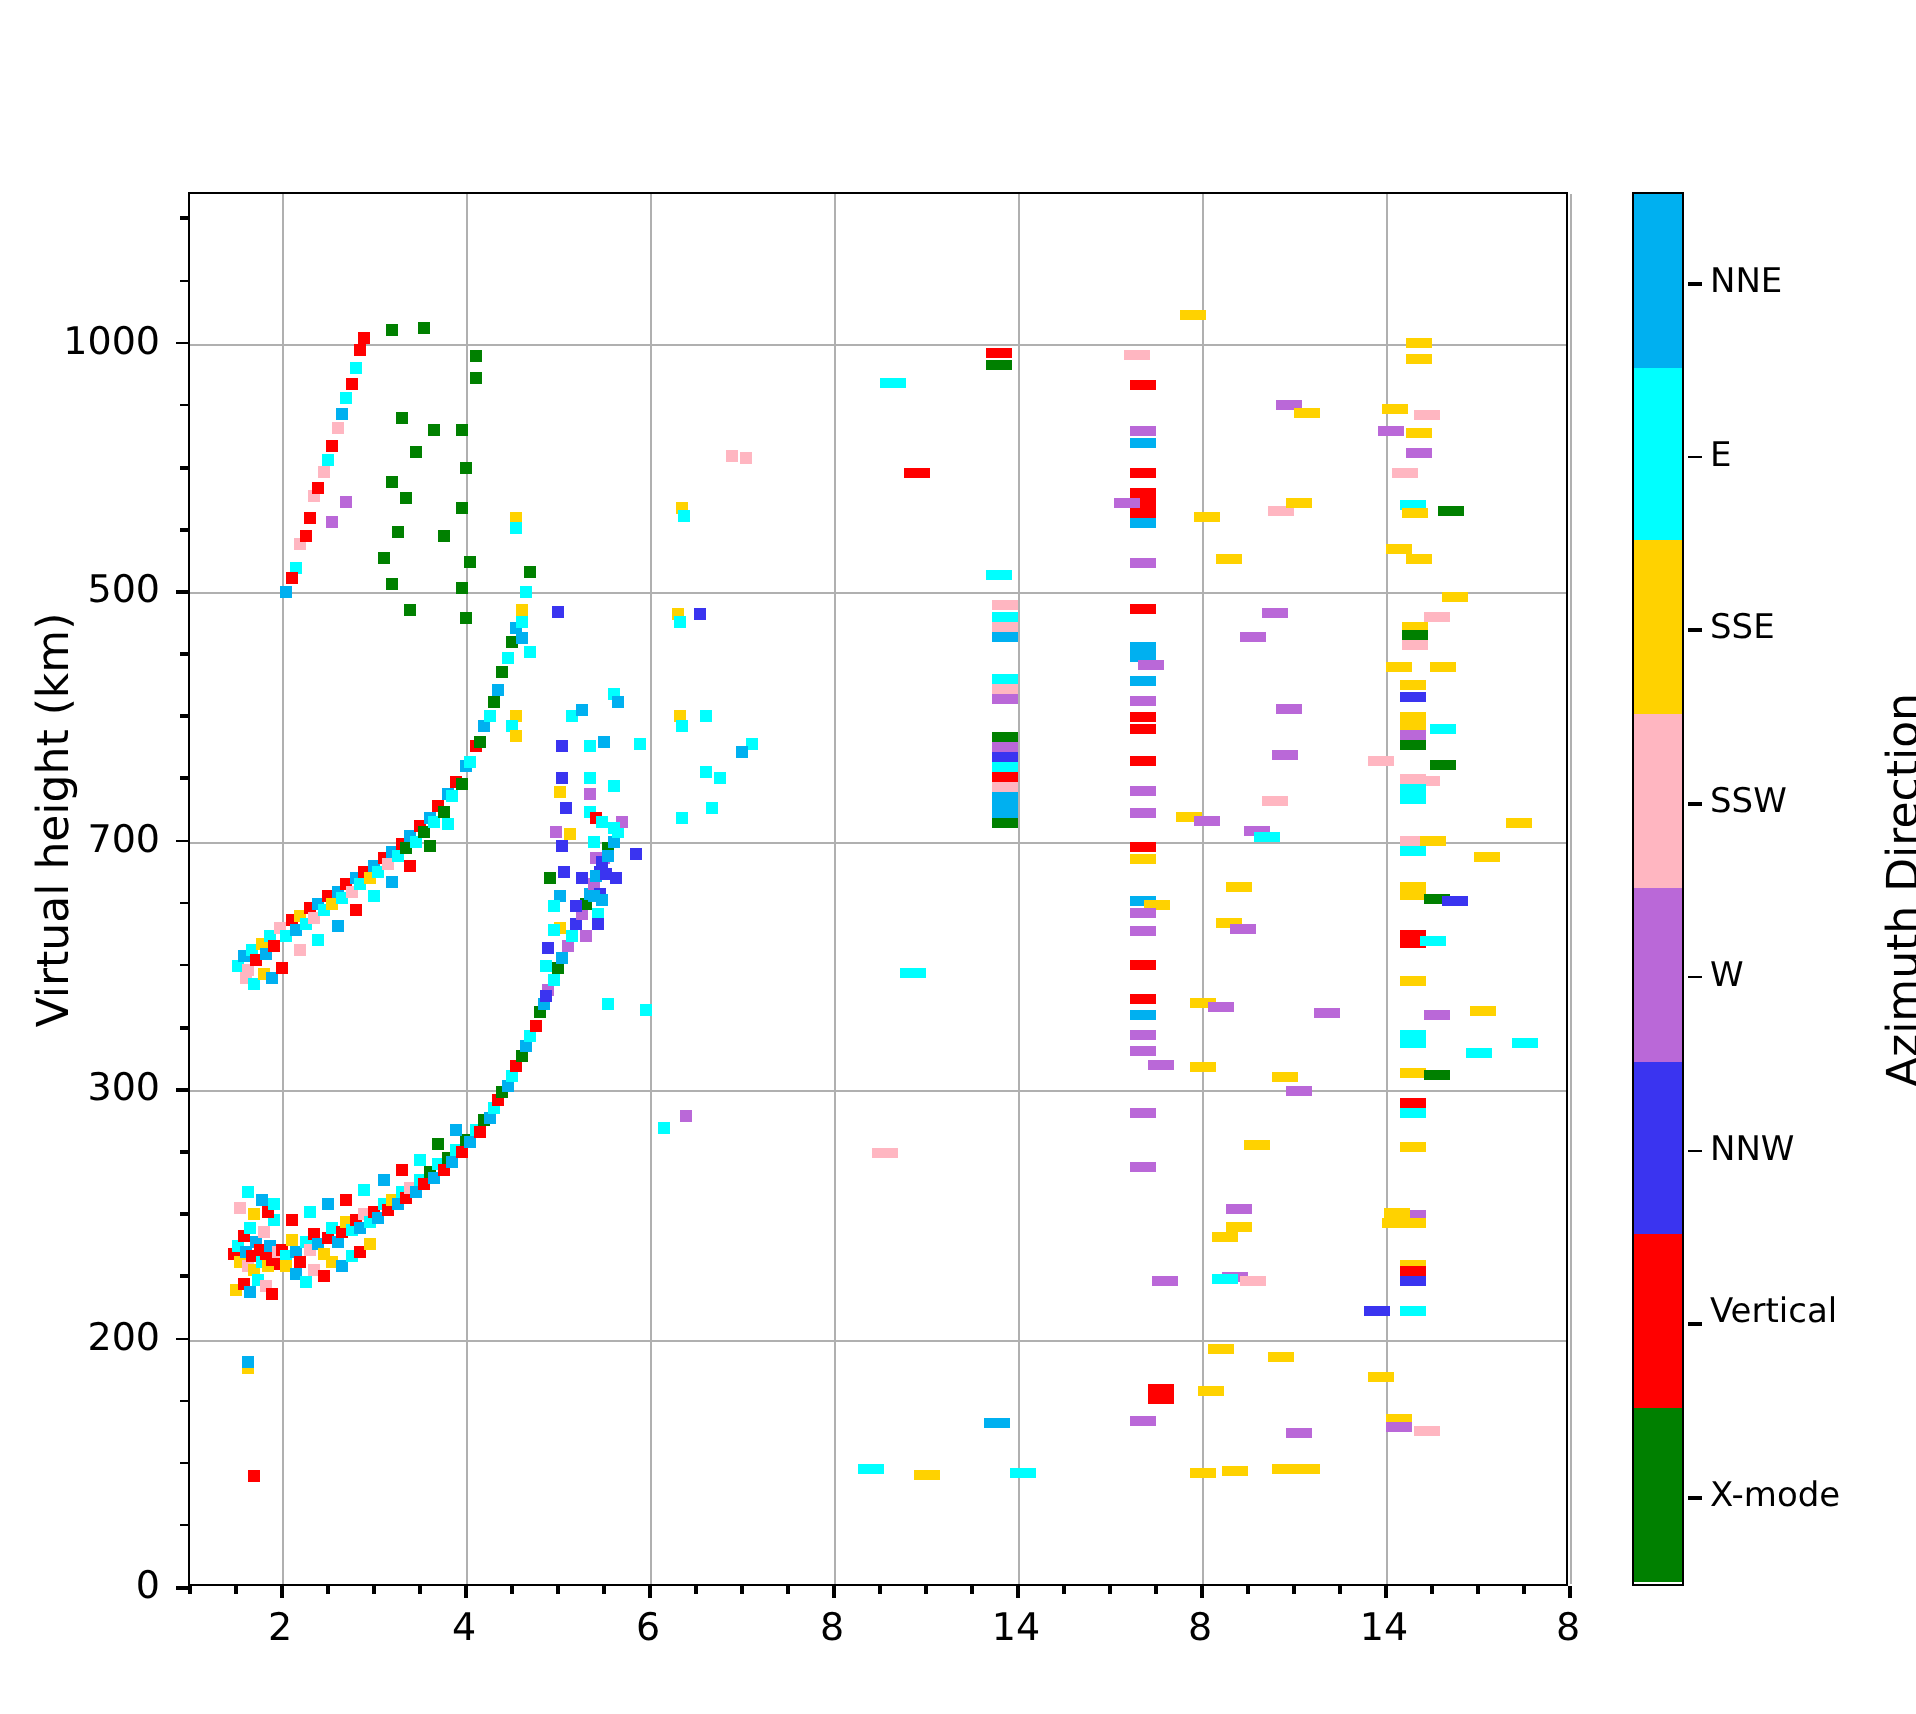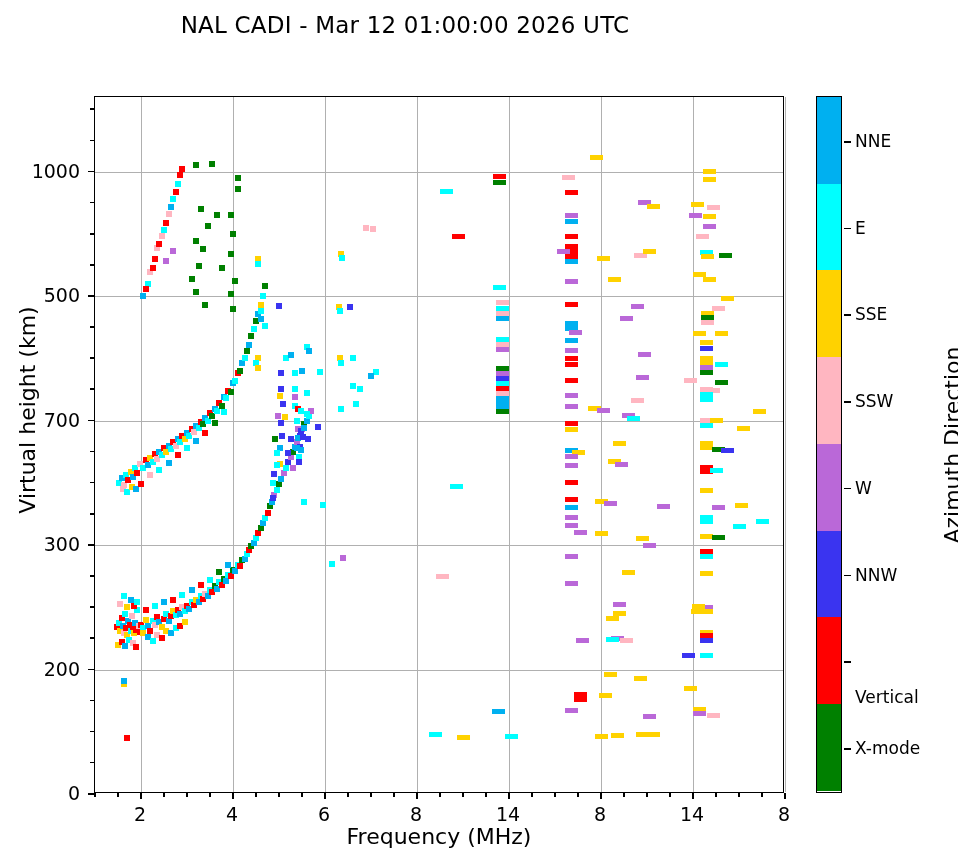--- a/index.html
+++ b/index.html
@@ -100,21 +100,20 @@
     font-size: 22px; color: #000;
     transform: rotate(-90deg);
     transform-origin: 350px 0px;
   }
 </style>
 </head>
 <body>
 
 <div id="root">
 
-  <div id="plot-title">NAL CADI - Mar 12 01:00:00 2026 UTC</div>
 
   <div id="axes">
     <div id="grid">
         <div class="gl-v" style="left: 46px;"></div>
         <div class="gl-v" style="left: 138px;"></div>
         <div class="gl-v" style="left: 230px;"></div>
         <div class="gl-v" style="left: 322px;"></div>
         <div class="gl-v" style="left: 414px;"></div>
         <div class="gl-v" style="left: 506px;"></div>
         <div class="gl-v" style="left: 598px;"></div>
@@ -697,21 +696,20 @@
       <div class="tick-y minor" style="top: 139.562px;"></div>
       <div class="tick-y minor" style="top: 108.446px;"></div>
       <div class="lbl-y" style="top: 793px;">0</div>
       <div class="lbl-y" style="top: 668.536px;">200</div>
       <div class="lbl-y" style="top: 544.071px;">300</div>
       <div class="lbl-y" style="top: 419.607px;">700</div>
       <div class="lbl-y" style="top: 295.143px;">500</div>
       <div class="lbl-y" style="top: 170.679px;">1000</div>
     </div>
 
-  <div id="xlabel">Frequency (MHz)</div>
   <div id="ylabel">Virtual height (km)</div>
 
   <div id="cbar-wrap">
       <div class="cseg" style="height: 86.725px; background: rgb(0, 176, 240);"></div>
       <div class="cseg" style="height: 86.725px; background: rgb(0, 255, 255);"></div>
       <div class="cseg" style="height: 86.725px; background: rgb(255, 210, 0);"></div>
       <div class="cseg" style="height: 86.725px; background: rgb(255, 182, 193);"></div>
       <div class="cseg" style="height: 86.725px; background: rgb(186, 104, 216);"></div>
       <div class="cseg" style="height: 86.725px; background: rgb(58, 52, 240);"></div>
       <div class="cseg" style="height: 86.725px; background: rgb(255, 0, 0);"></div>
@@ -724,19 +722,19 @@
       <div class="cb-lbl" style="top: 227.687px;">E</div>
       <div class="cb-tick" style="top: 314.413px;"></div>
       <div class="cb-lbl" style="top: 314.413px;">SSE</div>
       <div class="cb-tick" style="top: 401.137px;"></div>
       <div class="cb-lbl" style="top: 401.137px;">SSW</div>
       <div class="cb-tick" style="top: 487.862px;"></div>
       <div class="cb-lbl" style="top: 487.862px;">W</div>
       <div class="cb-tick" style="top: 574.587px;"></div>
       <div class="cb-lbl" style="top: 574.587px;">NNW</div>
       <div class="cb-tick" style="top: 661.312px;"></div>
-      <div class="cb-lbl" style="top: 697px;">Vertical</div>
+      <div class="cb-lbl" style="top: 656px;">Vertical</div>
       <div class="cb-tick" style="top: 748.038px;"></div>
       <div class="cb-lbl" style="top: 748.038px;">X-mode</div>
     </div>
   <div id="cbar-title">Azimuth Direction</div>
 
 </div>
 
 </body></html>

